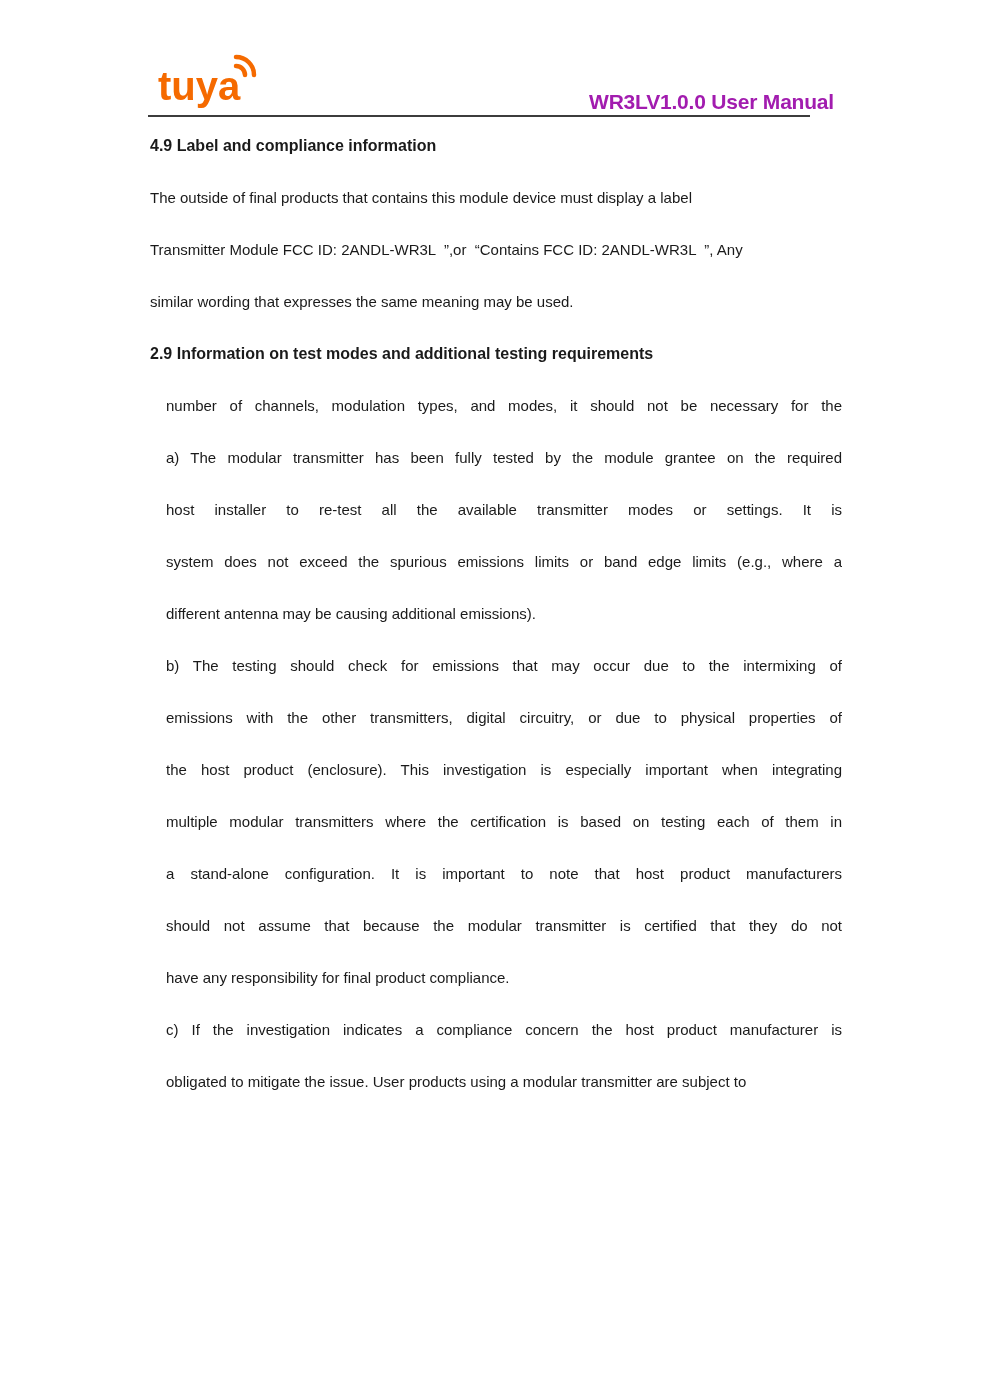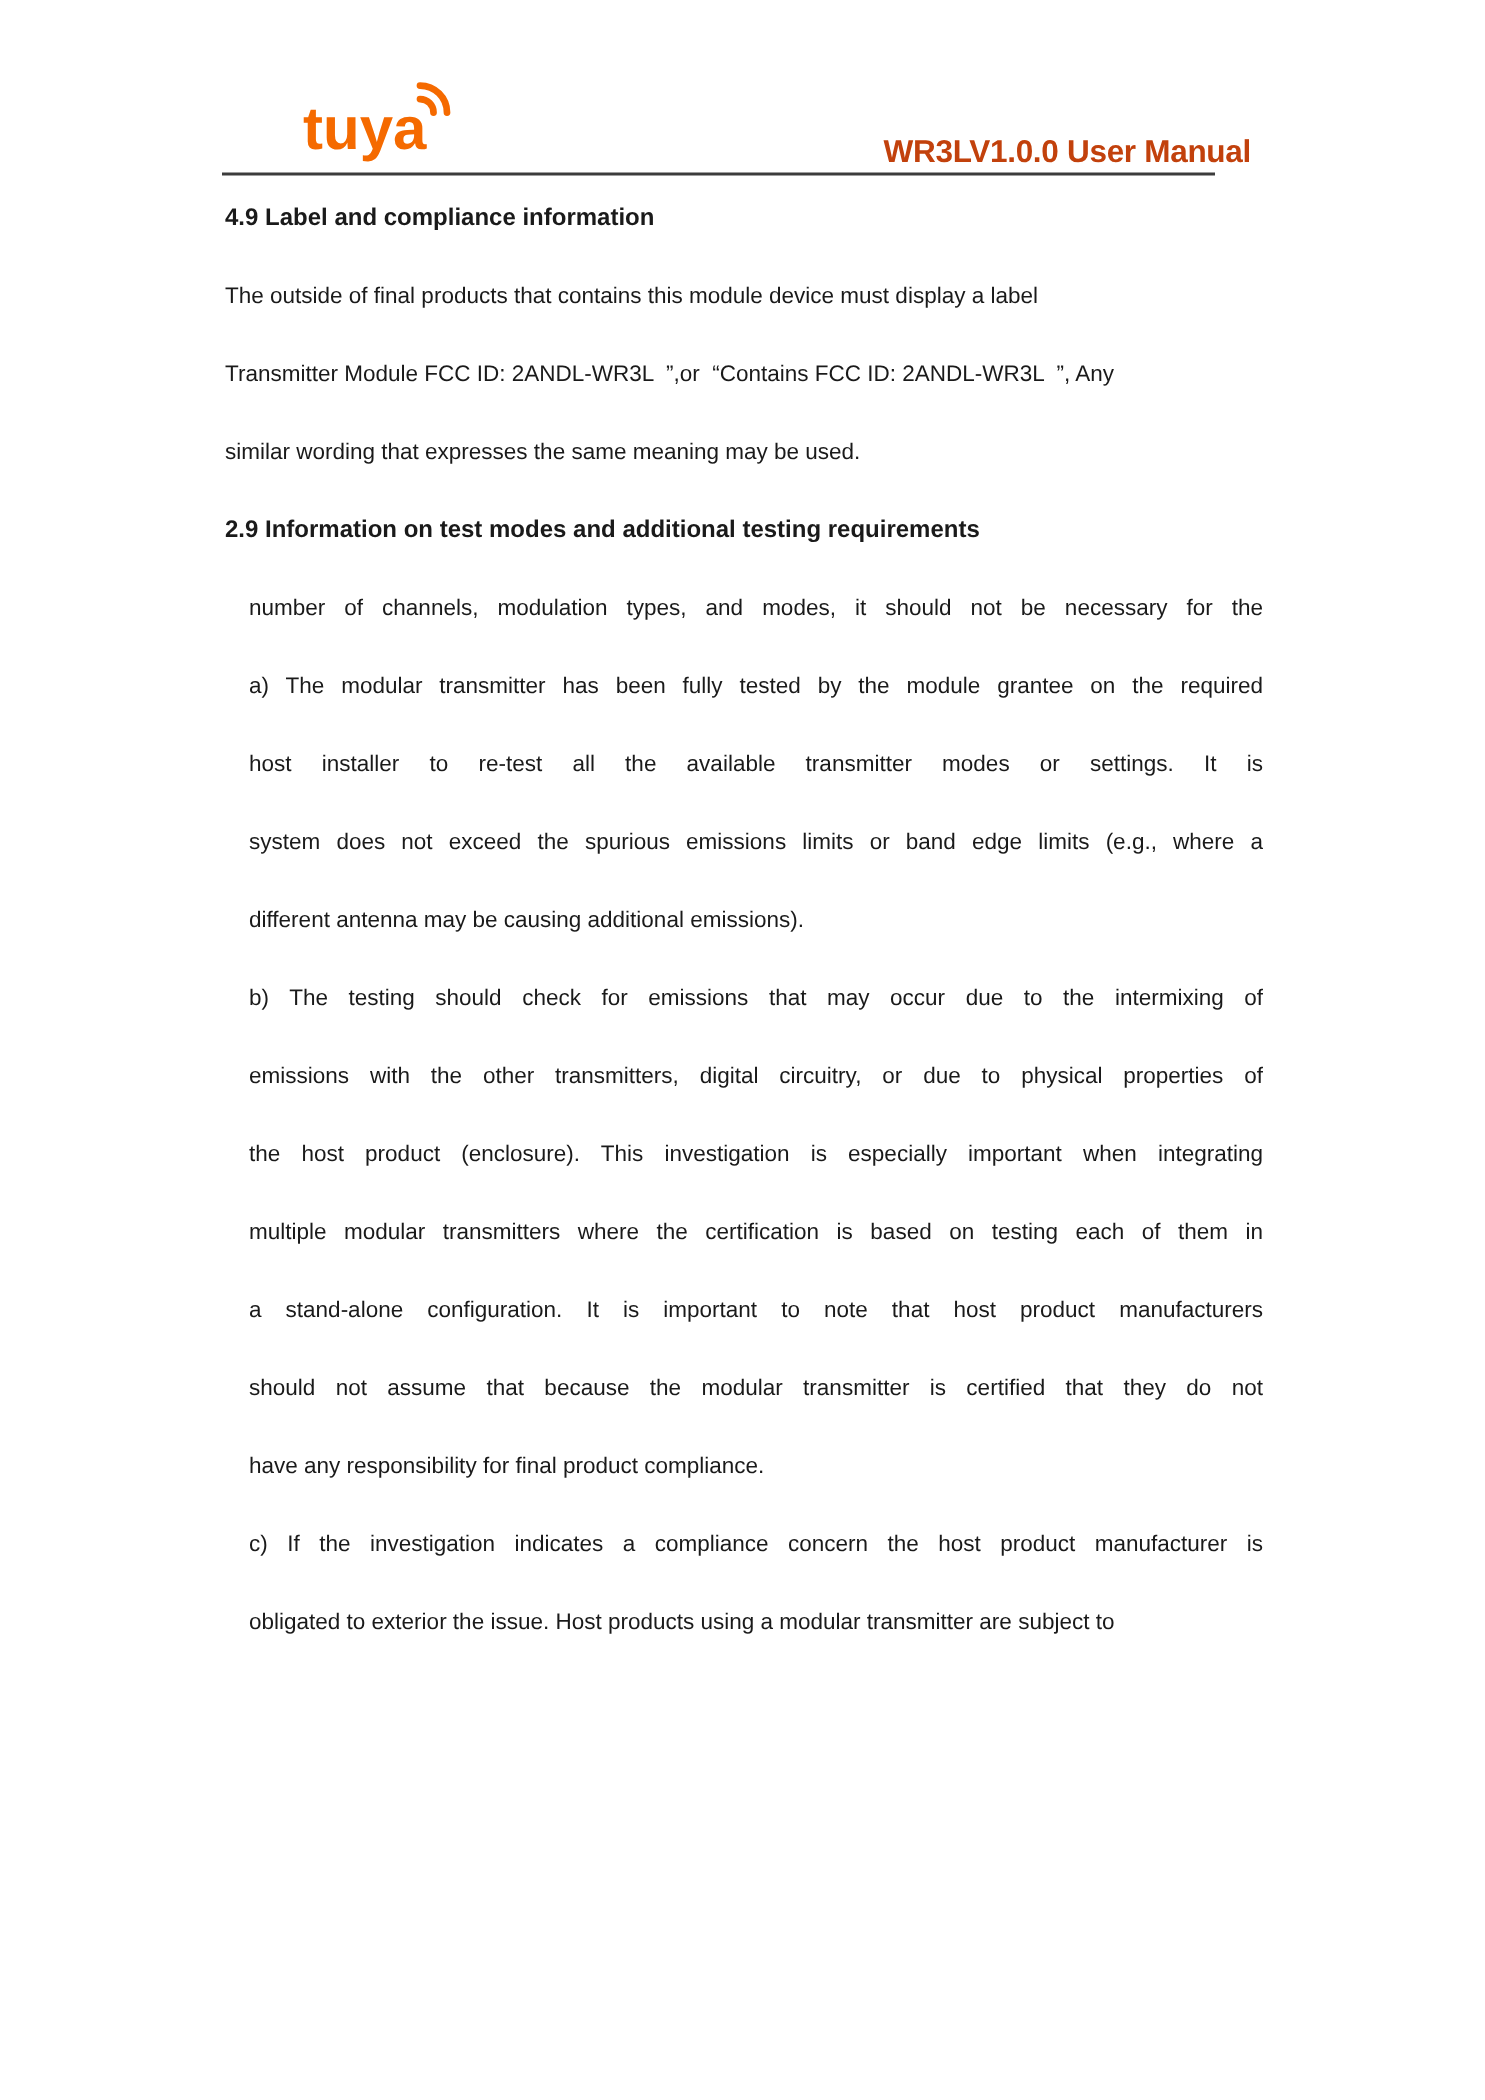--- a/index.html
+++ b/index.html
@@ -26,35 +26,34 @@
     top: 0px;
     height: 56px;
   }
   .logo-text {
     font-size: 40px;
     font-weight: bold;
     letter-spacing: 0px;
     color: #f56a00;
     line-height: 56px;
     display: inline-block;
-    margin-left: 44px;
   }
   .wifi-arcs {
     position: absolute;
     right: -20px;
     top: -8px;
   }
   .doc-title {
     position: absolute;
     right: 8px;
     bottom: 2px;
     font-size: 21px;
     font-weight: bold;
     letter-spacing: -0.2px;
-    color: #c2410c;
+    color: #a21caf;
     white-space: nowrap;
   }
   .header-rule {
     position: absolute;
     left: 148px;
     top: 115px;
     width: 662px;
     height: 2px;
     background: #3c3c3c;
   }
@@ -125,17 +124,17 @@
         <div class="line">b) The testing should check for emissions that may occur due to the intermixing of</div>
         <div class="line">emissions with the other transmitters, digital circuitry, or due to physical properties of</div>
         <div class="line">the host product (enclosure). This investigation is especially important when integrating</div>
         <div class="line">multiple modular transmitters where the certification is based on testing each of them in</div>
         <div class="line">a stand-alone configuration. It is important to note that host product manufacturers</div>
         <div class="line">should not assume that because the modular transmitter is certified that they do not</div>
         <div class="line">have any responsibility for final product compliance.</div>
       </div>
     <div class="para indent jus">
         <div class="line">c) If the investigation indicates a compliance concern the host product manufacturer is</div>
-        <div class="line">obligated to exterior the issue. Host products using a modular transmitter are subject to</div>
+        <div class="line">obligated to mitigate the issue. User products using a modular transmitter are subject to</div>
       </div>
 
   </div>
 </div>
 
 </body></html>

